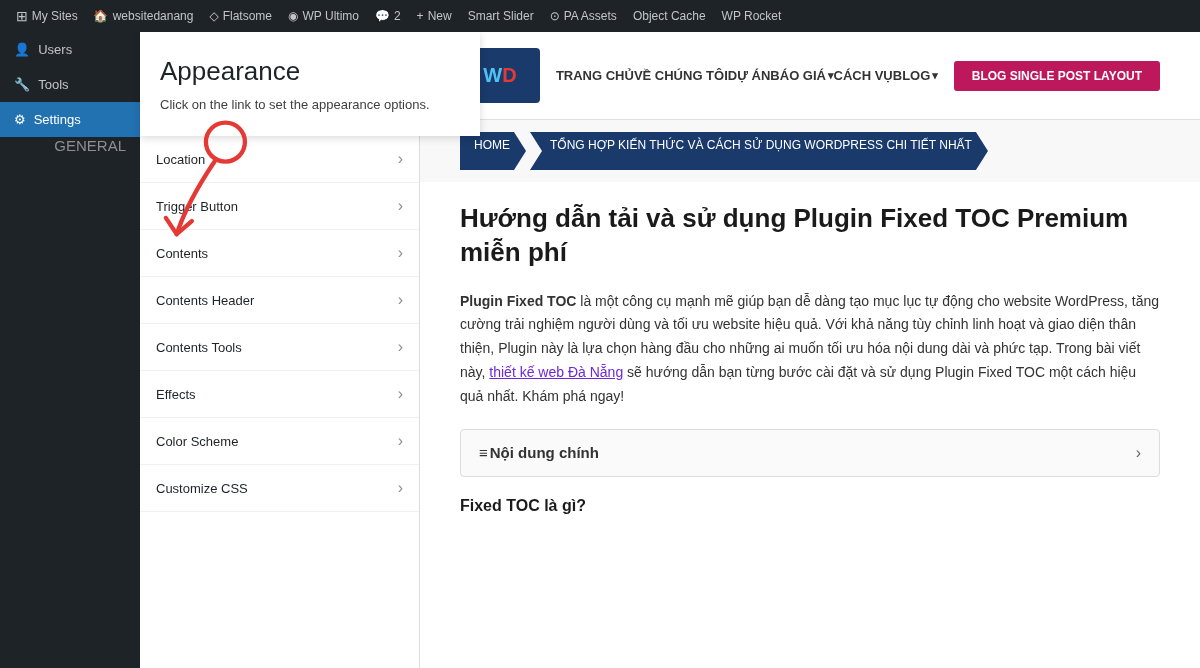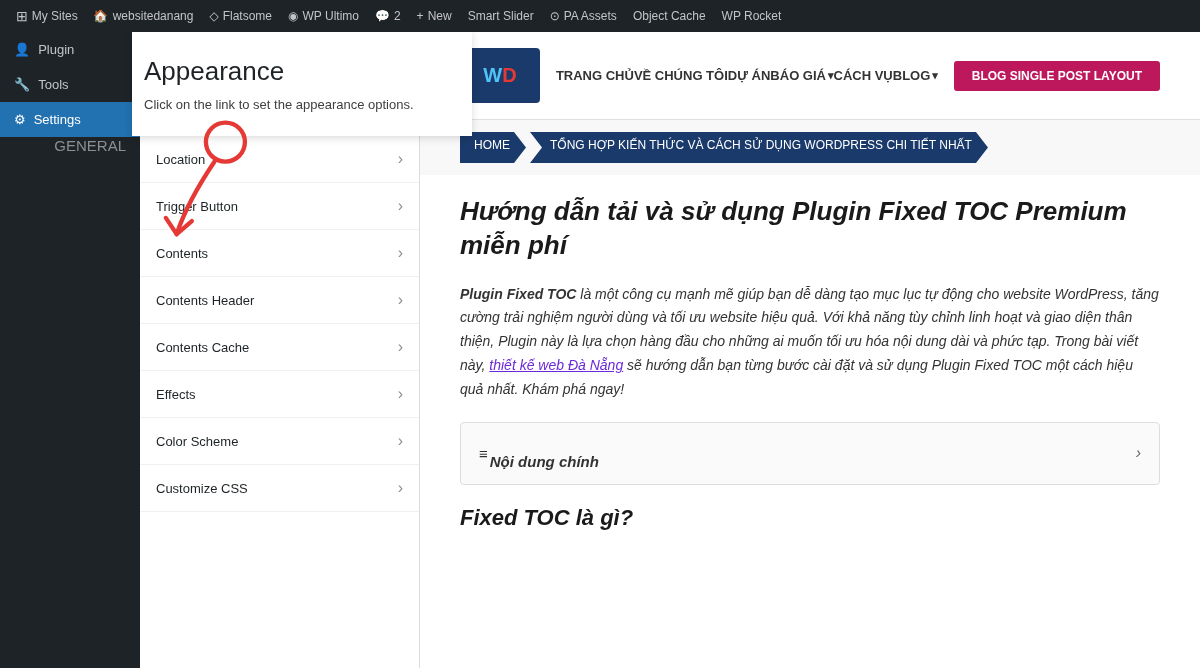--- a/index.html
+++ b/index.html
@@ -49,25 +49,25 @@
       align-items: center;
       gap: 8px;
       font-size: 13px;
     }
     .sidebar-item.active { background: #2271b1; color: #fff; }
     .sidebar-label { padding: 0 14px; color: #8c8f94; font-size: 15px; text-transform: uppercase; text-align: right; }
 
     
     .appearance-panel {
       position: absolute;
-      left: 132px;
+      left: 140px;
       top: 32px;
       background: #fff;
       width: 340px;
-      padding: 24px 12px;
+      padding: 24px 20px;
       z-index: 50;
       box-shadow: 0 2px 8px rgba(0,0,0,0.15);
     }
     .appearance-title {
       font-size: 26px;
       font-weight: 400;
       color: #1d2327;
       margin-bottom: 10px;
     }
     .appearance-link {
@@ -227,33 +227,32 @@
     .breadcrumb {
       display: flex;
       align-items: center;
       gap: 0;
       padding: 12px 40px;
       background: #f8f8f8;
     }
     .breadcrumb-item {
       background: #1a3a6b;
       color: #fff;
-      padding: 6px 16px 11px 20px;
+      padding: 6px 16px 18px 20px;
       font-size: 12px;
       clip-path: polygon(0 0, calc(100% - 12px) 0, 100% 50%, calc(100% - 12px) 100%, 0 100%, 12px 50%);
       margin-right: 4px;
     }
     .breadcrumb-item:first-child {
       clip-path: polygon(0 0, calc(100% - 12px) 0, 100% 50%, calc(100% - 12px) 100%, 0 100%);
       padding-left: 14px;
     }
 
     .article-content {
       padding: 20px 40px;
-      font-style: italic;
     }
     .article-title {
       font-size: 26px;
       font-weight: 700;
       color: #1a1a1a;
       margin-bottom: 20px;
       line-height: 1.3;
     }
     .article-body {
       font-size: 14px;
@@ -271,21 +270,21 @@
       align-items: center;
       justify-content: space-between;
       margin-bottom: 20px;
       cursor: pointer;
       background: #fafafa;
     }
     .toc-title { font-size: 15px; font-weight: 600; color: #333; display: flex; align-items: center; gap: 10px; }
     .toc-chevron { color: #666; font-size: 16px; }
 
     .article-h2 {
-      font-size: 22px;
+      font-size: 16px;
       font-weight: 700;
       color: #1a1a1a;
       margin-top: 10px;
     }
   </style>
 </head>
 <body>
 
 <div class="admin-bar">
   <div class="admin-bar-item">
@@ -325,21 +324,21 @@
   <div class="admin-bar-item">
     <span>WP Rocket</span>
   </div>
 </div>
 
 <div class="main-layout">
 
   <div class="sidebar">
     <div class="sidebar-item">
       <span>👤</span>
-      <span>Plugin</span>
+      <span>Users</span>
     </div>
     <div class="sidebar-item">
       <span>🔧</span>
       <span>Tools</span>
     </div>
     <div class="sidebar-item active">
       <span>⚙</span>
       <span>Settings</span>
     </div>
     <div class="sidebar-label">
@@ -380,21 +379,21 @@
       </div>
       <div class="customizer-menu-item">
         <span>Contents</span>
         <span class="chevron">›</span>
       </div>
       <div class="customizer-menu-item">
         <span>Contents Header</span>
         <span class="chevron">›</span>
       </div>
       <div class="customizer-menu-item">
-        <span>Contents Cache</span>
+        <span>Contents Tools</span>
         <span class="chevron">›</span>
       </div>
       <div class="customizer-menu-item">
         <span>Effects</span>
         <span class="chevron">›</span>
       </div>
       <div class="customizer-menu-item">
         <span>Color Scheme</span>
         <span class="chevron">›</span>
       </div>
@@ -438,21 +437,21 @@
       <div class="article-content">
         <h1 class="article-title">Hướng dẫn tải và sử dụng Plugin Fixed TOC Premium miễn phí</h1>
 
         <p class="article-body">
           <strong>Plugin Fixed TOC</strong><span> là một công cụ mạnh mẽ giúp bạn dễ dàng tạo mục lục tự động cho website WordPress, tăng cường trải nghiệm người dùng và tối ưu website hiệu quả. Với khả năng tùy chỉnh linh hoạt và giao diện thân thiện, Plugin này là lựa chọn hàng đầu cho những ai muốn tối ưu hóa nội dung dài và phức tạp. Trong bài viết này, </span><a class="article-link" href="#">thiết kế web Đà Nẵng</a><span> sẽ hướng dẫn bạn từng bước cài đặt và sử dụng Plugin Fixed TOC một cách hiệu quả nhất. Khám phá ngay!</span>
         </p>
 
         <div class="toc-box">
           <div class="toc-title">
             <span>≡</span>
-            <span style="margin-left:-8px;margin-top:16px;">Nội dung chính</span>
+            <span style="margin-left:-8px;">Nội dung chính</span>
           </div>
           <span class="toc-chevron">›</span>
         </div>
 
         <h2 class="article-h2">Fixed TOC là gì?</h2>
       </div>
     </div>
   </div>
 </div>
 

